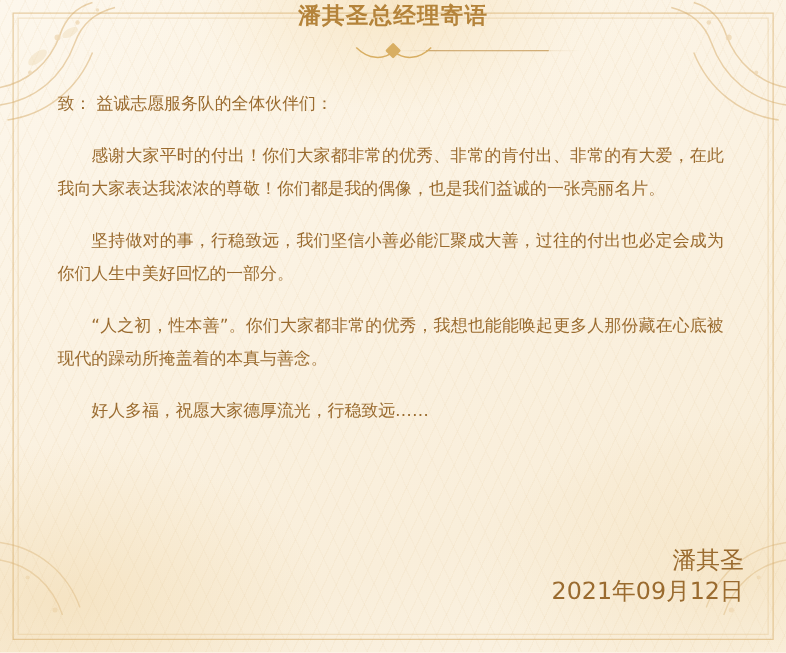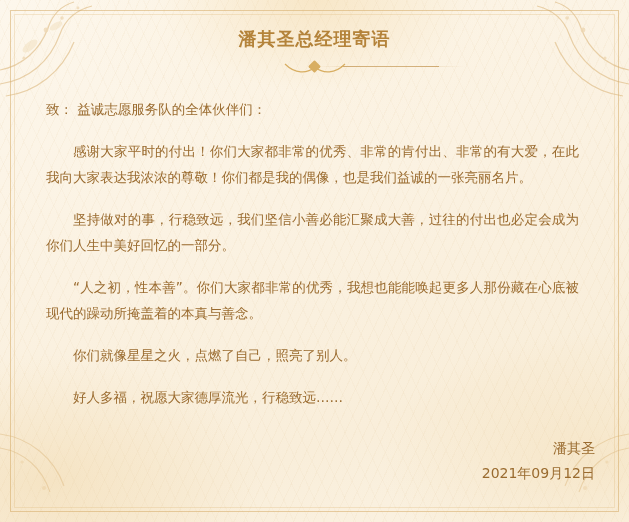--- a/index.html
+++ b/index.html
@@ -60,21 +60,20 @@
   }
   .border-frame::after {
     content: "";
     position: absolute;
     left: 3px; top: 3px; right: 3px; bottom: 3px;
     border: 1px solid rgba(226,192,136,0.35);
   }
 
   .header {
     position: relative;
-    padding-top: 26px;
     text-align: center;
   }
   .title {
     font-family: "DejaVu Sans", "Liberation Sans", sans-serif;
     font-size: 18px;
     font-weight: bold;
     color: #b4833a;
     letter-spacing: 1px;
     line-height: 1.4;
   }
@@ -131,21 +130,21 @@
     text-indent: 2em;
   }
 
   .signature {
     position: absolute;
     right: 34px;
     bottom: 36px;
     text-align: right;
     color: #9a6b2f;
     font-family: "DejaVu Sans", "Liberation Sans", sans-serif;
-    font-size: 14px;
+    font-size: 19px;
     line-height: 25px;
   }
 </style>
 </head>
 <body>
 
 <div class="page">
 
   <div class="texture"></div>
 
@@ -211,21 +210,20 @@
       </svg>
       <span class="diamond"></span>
     </div>
   </div>
 
   <div class="content">
     <p>致： 益诚志愿服务队的全体伙伴们：</p>
     <p class="p-indent">感谢大家平时的付出！你们大家都非常的优秀、非常的肯付出、非常的有大爱，在此我向大家表达我浓浓的尊敬！你们都是我的偶像，也是我们益诚的一张亮丽名片。</p>
     <p class="p-indent">坚持做对的事，行稳致远，我们坚信小善必能汇聚成大善，过往的付出也必定会成为你们人生中美好回忆的一部分。</p>
     <p class="p-indent">“人之初，性本善”。你们大家都非常的优秀，我想也能能唤起更多人那份藏在心底被现代的躁动所掩盖着的本真与善念。</p>
-    <p class="p-indent">你们就像星星之火，点燃了自己，照亮了别人。</p>
     <p class="p-indent">好人多福，祝愿大家德厚流光，行稳致远……</p>
   </div>
 
   <div class="signature">
     <div>潘其圣</div>
     <div>2021年09月12日</div>
   </div>
 
 </div>
 

